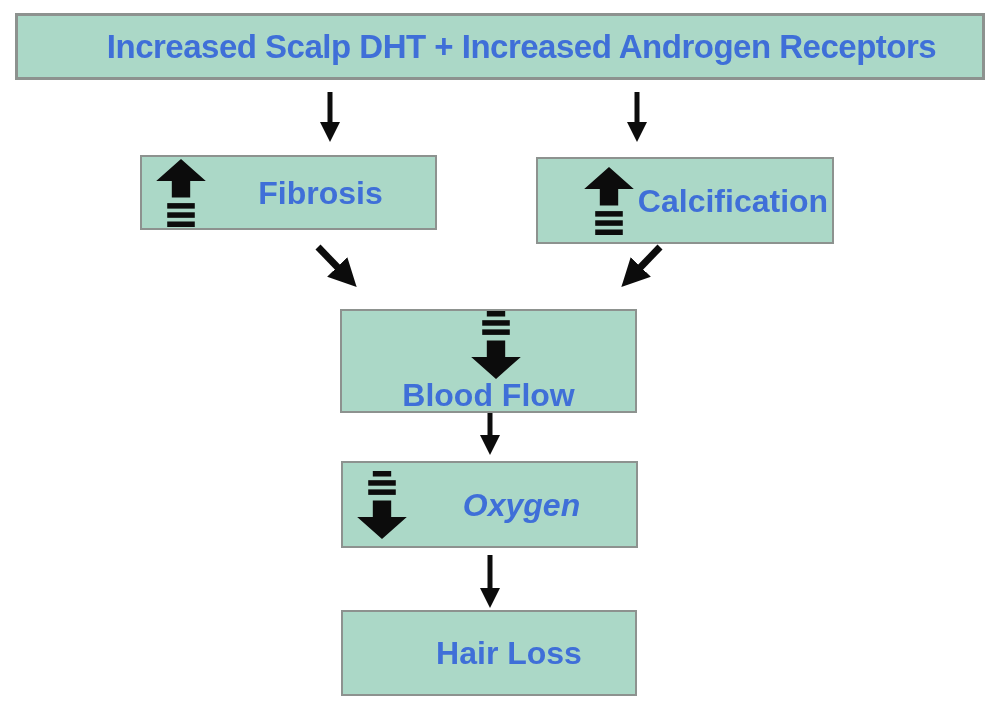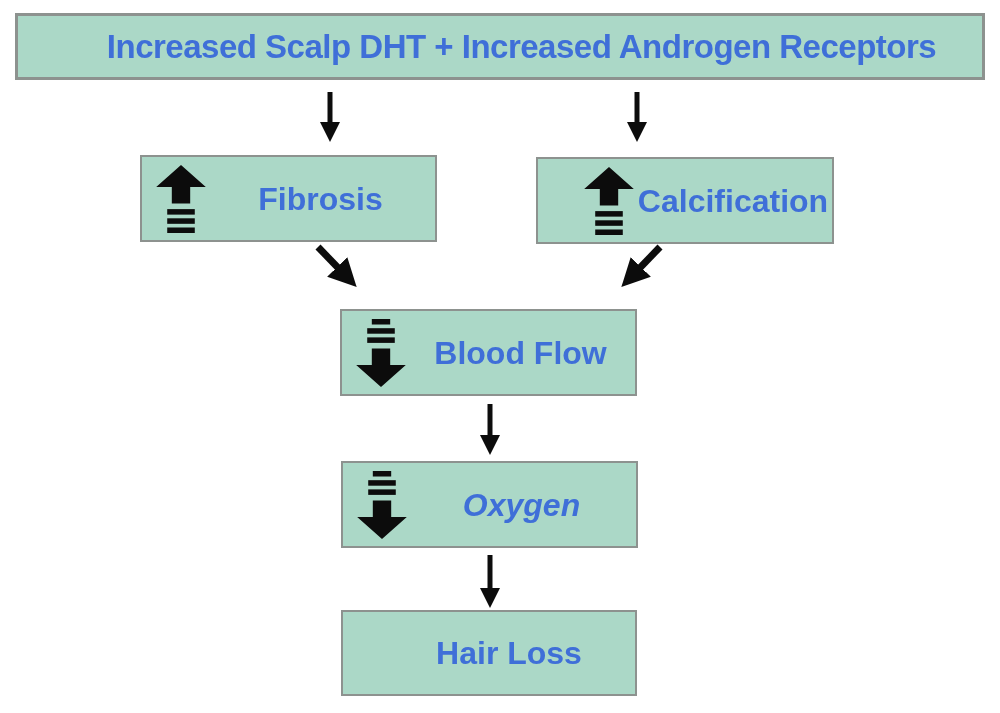--- a/index.html
+++ b/index.html
@@ -43,23 +43,23 @@
   #node-title {
     left: 15px; top: 13px; width: 970px; height: 67px;
     border-width: 3px;
     justify-content: center;
   }
   #node-title .label {
     font-size: 33px;
     letter-spacing: -0.5px;
     margin-left: 43px;
   }
-  #node-fibrosis      { left: 140px; top: 155px; width: 297px; height: 87px; }
+  #node-fibrosis      { left: 140px; top: 155px; width: 297px; height: 75px; }
   #node-calcification { left: 536px; top: 157px; width: 298px; height: 87px; padding-left: 32px; }
-  #node-blood-flow    { left: 340px; top: 309px; width: 297px; height: 87px; }
+  #node-blood-flow    { left: 340px; top: 309px; width: 297px; height: 104px; flex-direction: column; }
   #node-oxygen        { left: 341px; top: 461px; width: 297px; height: 87px; font-style: italic; }
   #node-hair-loss     { left: 341px; top: 610px; width: 296px; height: 86px; padding-left: 40px; }
 
   #connector-layer {
     position: absolute;
     left: 0; top: 0;
     width: 1000px; height: 713px;
     pointer-events: none;
   }
   #connector-layer line {

